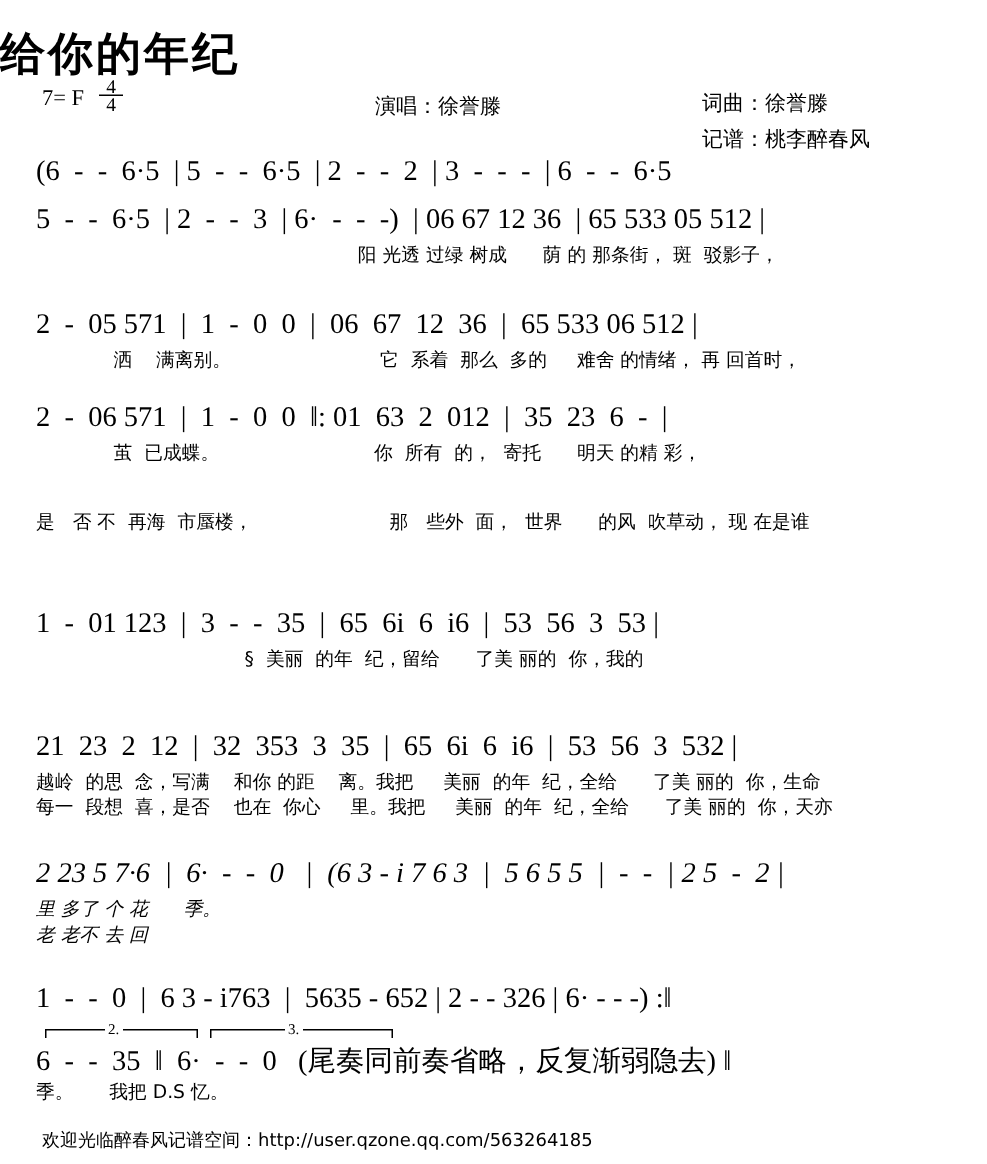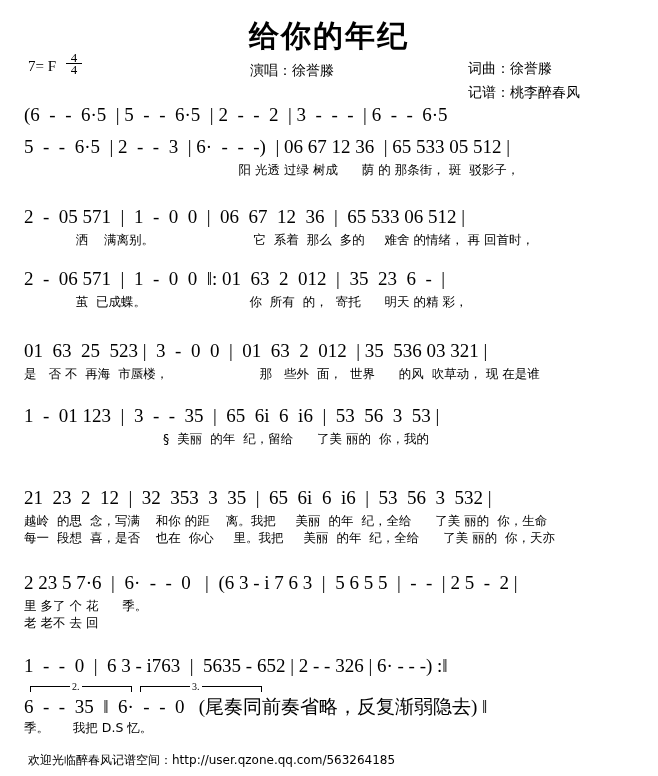--- a/index.html
+++ b/index.html
@@ -8,21 +8,20 @@
     background:#ffffff;
     font-family:"Liberation Serif", serif;
     color:#000;
     position:relative;
     overflow:hidden;
   }
   .sheet{position:relative;width:658px;height:776px;}
 
   .title{
     position:absolute;top:16px;left:0;width:658px;
-    text-align:center;
     font-family:"DejaVu Sans", sans-serif;
     font-weight:bold;
     font-size:30px;
     letter-spacing:2px;
   }
   .key{
     position:absolute;left:28px;top:58px;
     font-size:15px;
     font-family:"Liberation Serif", serif;
   }
@@ -129,36 +128,35 @@
     <div class="notes">2  -  05 571  |  1  -  0  0  |  06  67  12  36  |  65 533 06 512 |</div>
     <div class="lyr">             洒    满离别。                         它  系着  那么  多的     难舍 的情绪， 再 回首时，</div>
   </div>
 
   <div class="row" style="top:268px;">
     <div class="notes">2  -  06 571  |  1  -  0  0  ‖: 01  63  2  012  |  35  23  6  -  |</div>
     <div class="lyr">             茧  已成蝶。                          你  所有  的，  寄托      明天 的精 彩，</div>
   </div>
 
   <div class="row" style="top:340px;">
-    <div class="notes">01  63  25  523 |  3  -  0  0  |  01  63  2  012  | 35  536 03 321 |</div>
     <div class="lyr">是   否 不  再海  市蜃楼，                       那   些外  面，  世界      的风  吹草动， 现 在是谁</div>
   </div>
 
   <div class="row" style="top:405px;">
     <div class="notes">1  -  01 123  |  3  -  -  35  |  65  6i  6  i6  |  53  56  3  53 |</div>
     <div class="lyr2">                                   §  美丽  的年  纪，留给      了美 丽的  你，我的</div>
   </div>
 
   <div class="row" style="top:487px;">
     <div class="notes">21  23  2  12  |  32  353  3  35  |  65  6i  6  i6  |  53  56  3  532 |</div>
     <div class="lyr">越岭  的思  念，写满    和你 的距    离。我把     美丽  的年  纪，全给      了美 丽的  你，生命</div>
     <div class="lyr2">每一  段想  喜，是否    也在  你心     里。我把     美丽  的年  纪，全给      了美 丽的  你，天亦</div>
   </div>
 
-  <div class="row" style="top:572px;">
+  <div class="row" style="top:572px;font-style:italic;">
     <div class="notes">2 23 5 7·6  |  6·  -  -  0   |  (6 3 - i 7 6 3  |  5 6 5 5  |  -  -  | 2 5  -  2 |</div>
     <div class="lyr">里 多了 个 花      季。</div>
     <div class="lyr2">老 老不 去 回</div>
   </div>
 
   <div class="row" style="top:655px;">
     <div class="notes">1  -  -  0  |  6 3 - i763  |  5635 - 652 | 2 - - 326 | 6· - - -) :‖</div>
   </div>
 
   <div class="brk" style="left:30px;top:686px;width:100px;"></div>

